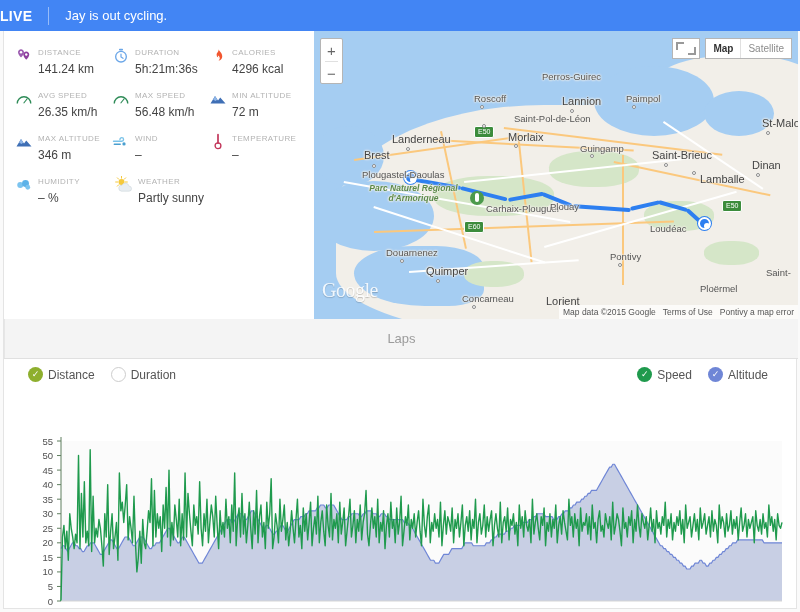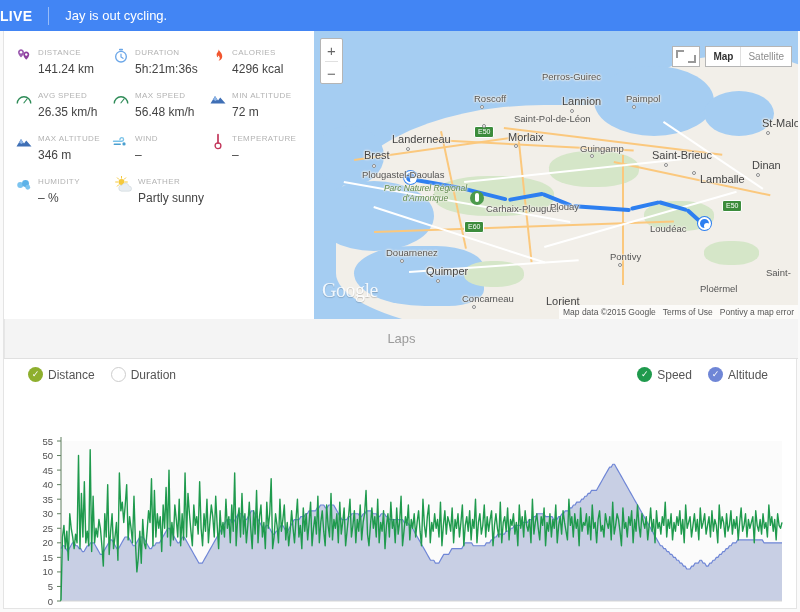--- a/index.html
+++ b/index.html
@@ -88,21 +88,21 @@
             padding:1px 3px; border:1px solid #fff; line-height:8px; }
   .park-ico { position:absolute; width:14px; height:14px; border-radius:50%; background:#4c9a4c; }
   .park-ico::after{content:"";position:absolute;left:5px;top:2px;width:4px;height:9px;background:#fff;border-radius:2px;}
 
   .map-zoom {
     position:absolute; left:6px; top:7px; width:23px; height:46px; background:#fff;
     border:1px solid #b5b5b5; border-radius:2px;
   }
   .map-zoom div { height:22px; display:flex; align-items:center; justify-content:center; font-size:15px; color:#666; }
   .map-zoom .mz-sep { height:1px; background:#e0e0e0; padding:0; margin:0 4px;}
-  .map-types { position:absolute; right:6px; top:7px; display:flex; align-items:stretch; height:21px;margin-top:8px; }
+  .map-types { position:absolute; right:6px; top:7px; display:flex; align-items:stretch; height:21px; }
   .mt-corner { width:28px; height:21px; background:#fff; border:1px solid #b5b5b5; margin-right:5px; position:relative; }
   .mt-corner::before{content:"";position:absolute;left:3px;top:3px;width:6px;height:6px;border-left:2px solid #999;border-top:2px solid #999;}
   .mt-corner::after{content:"";position:absolute;right:3px;bottom:3px;width:6px;height:6px;border-right:2px solid #999;border-bottom:2px solid #999;}
   .mt-btns { display:flex; background:#fff; border:1px solid #b5b5b5; }
   .mt-btn { font-size:10px; padding:0 7px; display:flex; align-items:center; color:#8c8c8c; }
   .mt-btn.active { color:#333; font-weight:bold; border-right:1px solid #e0e0e0; }
   .gmark { position:absolute; left:8px; bottom:17px; font-size:20px; color:#fff; opacity:.85;
            font-family:"Liberation Serif", serif; letter-spacing:-.5px; text-shadow:0 1px 1px rgba(0,0,0,.25); }
   .attrib { position:absolute; right:0; bottom:0; height:14px; display:flex; align-items:center;
             background:rgba(255,255,255,.72); padding:0 4px; font-size:8.5px; color:#555; gap:7px;}
@@ -334,21 +334,21 @@
       <div class="route" style="left:345px; top:169px; width:30px;  transform:rotate(16deg);"></div>
       <div class="route" style="left:374px; top:177px; width:24px;  transform:rotate(42deg);"></div>
       <div class="marker" style="left:90px;  top:140px;"></div>
       <div class="marker" style="left:384px; top:186px;"></div>
 
       <div class="shield" style="left:160px; top:95px;">E50</div>
       <div class="shield" style="left:150px; top:190px;">E60</div>
       <div class="shield" style="left:408px; top:169px;">E50</div>
 
       <div class="park-ico" style="left:156px; top:160px;"></div>
-      <div class="mlabel park" style="left:59px; top:152px; width:105px;">Parc Naturel Régional<br>d'Armorique</div>
+      <div class="mlabel park" style="left:47px; top:152px; width:105px;font-weight:bold;">Parc Naturel Régional<br>d'Armorique</div>
 
       <div class="mlabel" style="left:160px;top:62px;">Roscoff</div>
       <div class="mdot" style="left:166px;top:74px;"></div>
       <div class="mlabel" style="left:164px;top:82px;margin-left:36px;">Saint-Pol-de-Léon</div>
       <div class="mdot" style="left:168px;top:93px;"></div>
       <div class="mlabel big" style="left:194px;top:100px;">Morlaix</div>
       <div class="mdot" style="left:200px;top:113px;"></div>
       <div class="mlabel" style="left:228px;top:40px;">Perros-Guirec</div>
       <div class="mlabel big" style="left:248px;top:64px;">Lannion</div>
       <div class="mdot" style="left:256px;top:78px;"></div>

